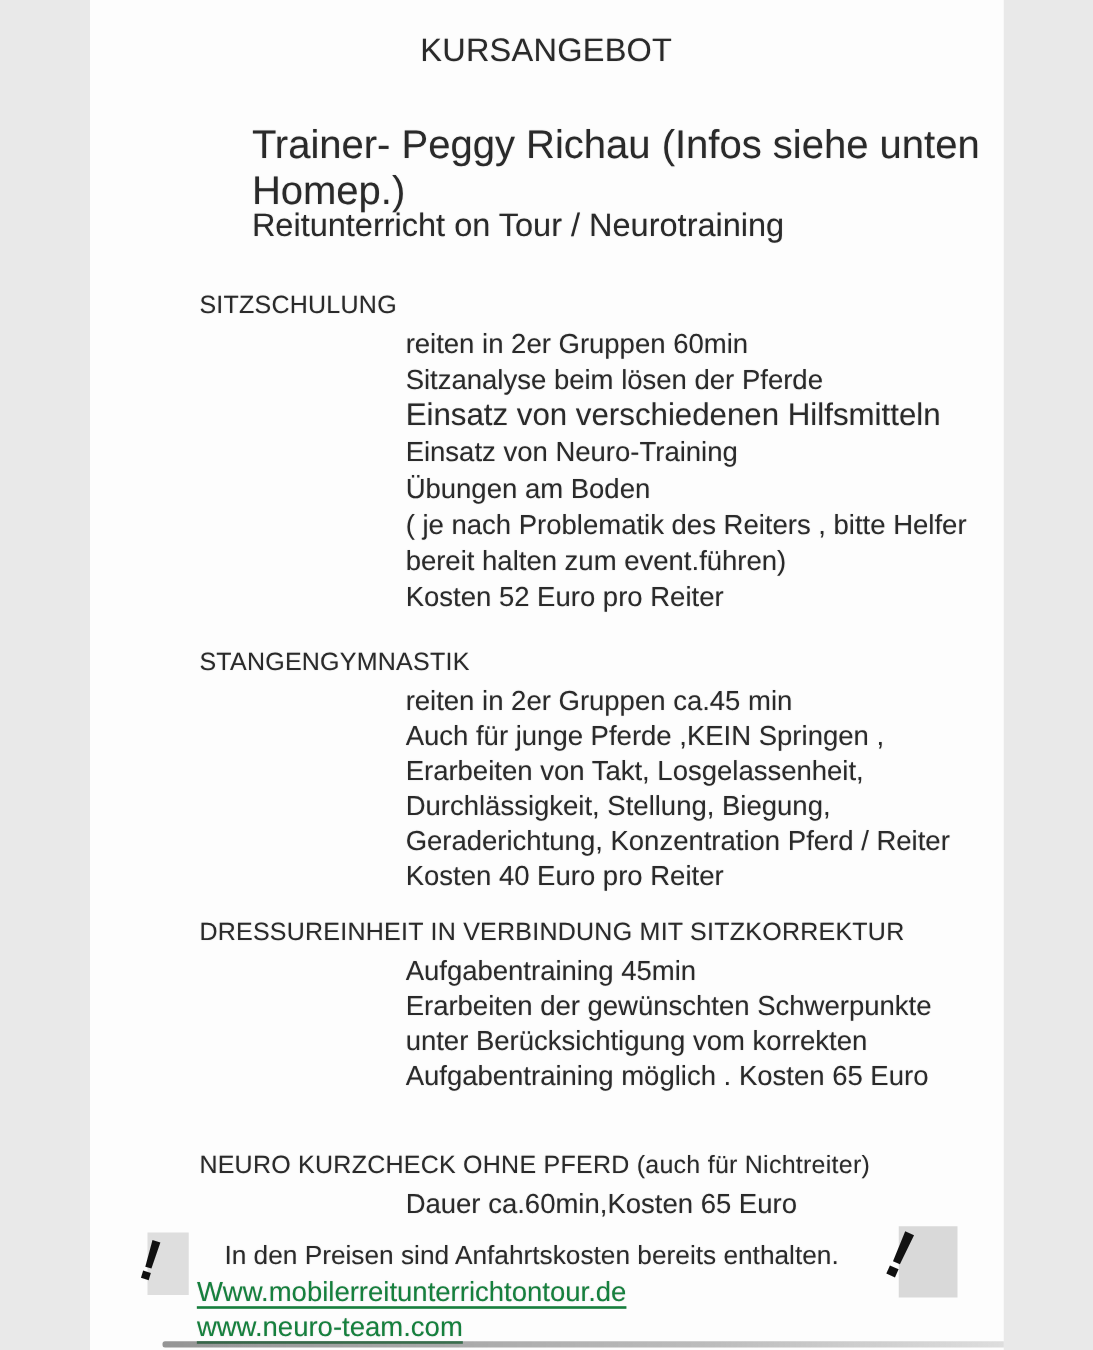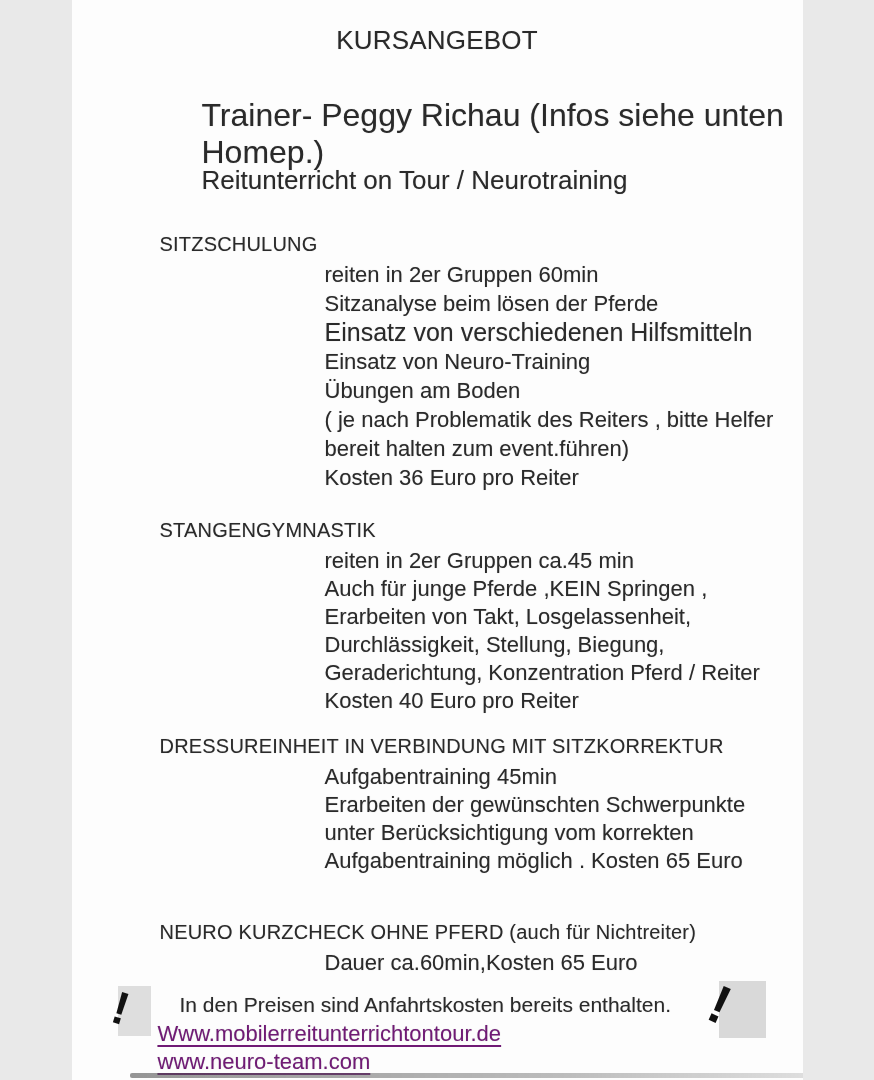--- a/index.html
+++ b/index.html
@@ -19,21 +19,21 @@
   .subtitle2{ left:130px; top:165px; font-size:26px; }
 
   .sec-heading { left:88px; font-size:20px; letter-spacing:0.2px; white-space:nowrap; }
   .sec-lines   { left:253px; font-size:22px; }
   .sec-line    { height:29px; line-height:29px; white-space:nowrap; }
   .sec-line.large { font-size:25px; }
   .s2 .sec-line, .s3 .sec-line { height:28px; line-height:28px; }
 
   .footer-note { left:88px; top:993px; font-size:21px; white-space:nowrap;margin-left:20px; }
   .doc-link {
-    left:86px; font-size:22px; white-space:nowrap; color:#701a75;
+    left:86px; font-size:22px; white-space:nowrap; color:#15803d;
     text-decoration:underline; text-decoration-thickness:2px; text-underline-offset:4px;
     cursor:pointer;
   }
   .link1 { top:1021px; }
   .link2 { top:1049px;text-align:center; }
 
   .excl-box { background:#dedede; }
   .excl-box .glyph {
     position:absolute;
     font-weight:900;
@@ -64,21 +64,21 @@
 
   <div class="abs sec-heading" style="top:233px">SITZSCHULUNG</div>
   <div class="abs sec-lines s1" style="top:260px">
     <div class="sec-line">reiten in 2er Gruppen 60min</div>
     <div class="sec-line">Sitzanalyse beim lösen der Pferde</div>
     <div class="sec-line large">Einsatz von verschiedenen Hilfsmitteln</div>
     <div class="sec-line">Einsatz von Neuro-Training</div>
     <div class="sec-line">Übungen am Boden</div>
     <div class="sec-line">( je nach Problematik des Reiters , bitte Helfer</div>
     <div class="sec-line">bereit halten zum event.führen)</div>
-    <div class="sec-line">Kosten 36 Euro pro Reiter</div>
+    <div class="sec-line">Kosten 52 Euro pro Reiter</div>
   </div>
 
   <div class="abs sec-heading" style="top:519px">STANGENGYMNASTIK</div>
   <div class="abs sec-lines s2" style="top:547px">
     <div class="sec-line">reiten in 2er Gruppen ca.45 min</div>
     <div class="sec-line">Auch für junge Pferde ,KEIN Springen ,</div>
     <div class="sec-line">Erarbeiten von Takt, Losgelassenheit,</div>
     <div class="sec-line">Durchlässigkeit, Stellung, Biegung,</div>
     <div class="sec-line">Geraderichtung, Konzentration Pferd / Reiter</div>
     <div class="sec-line">Kosten 40 Euro pro Reiter</div>

